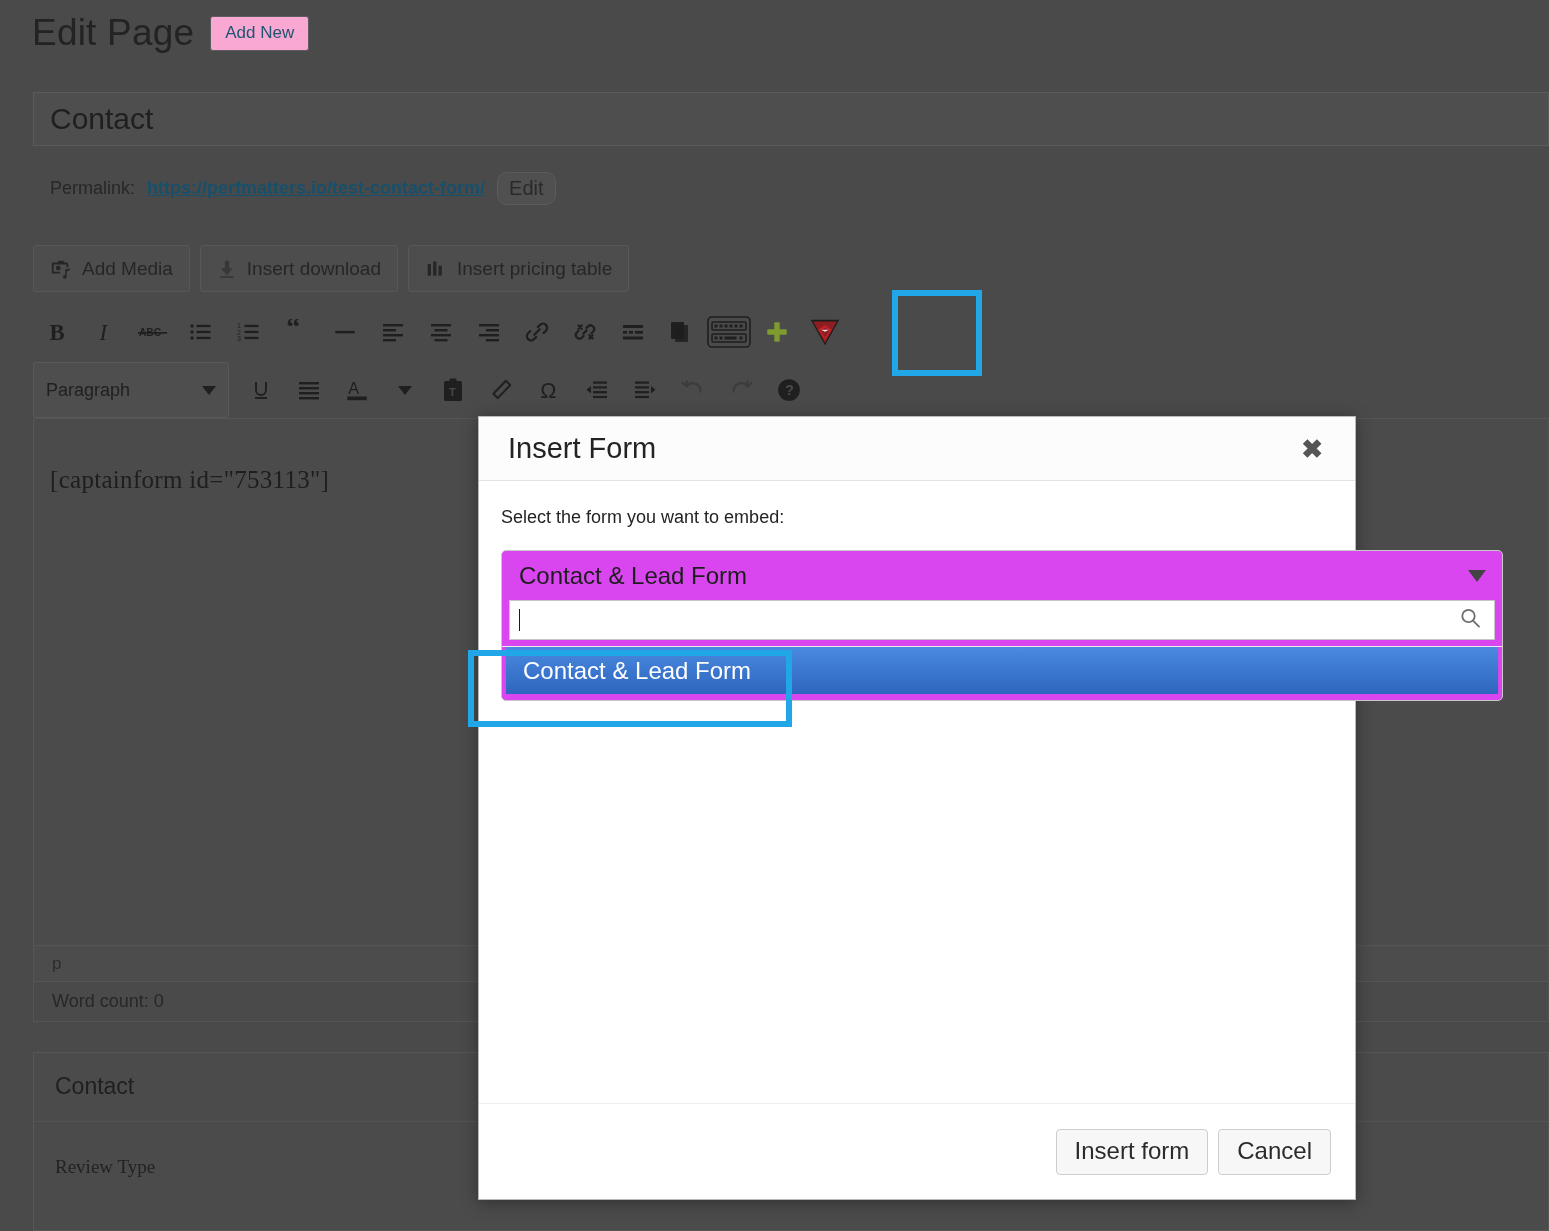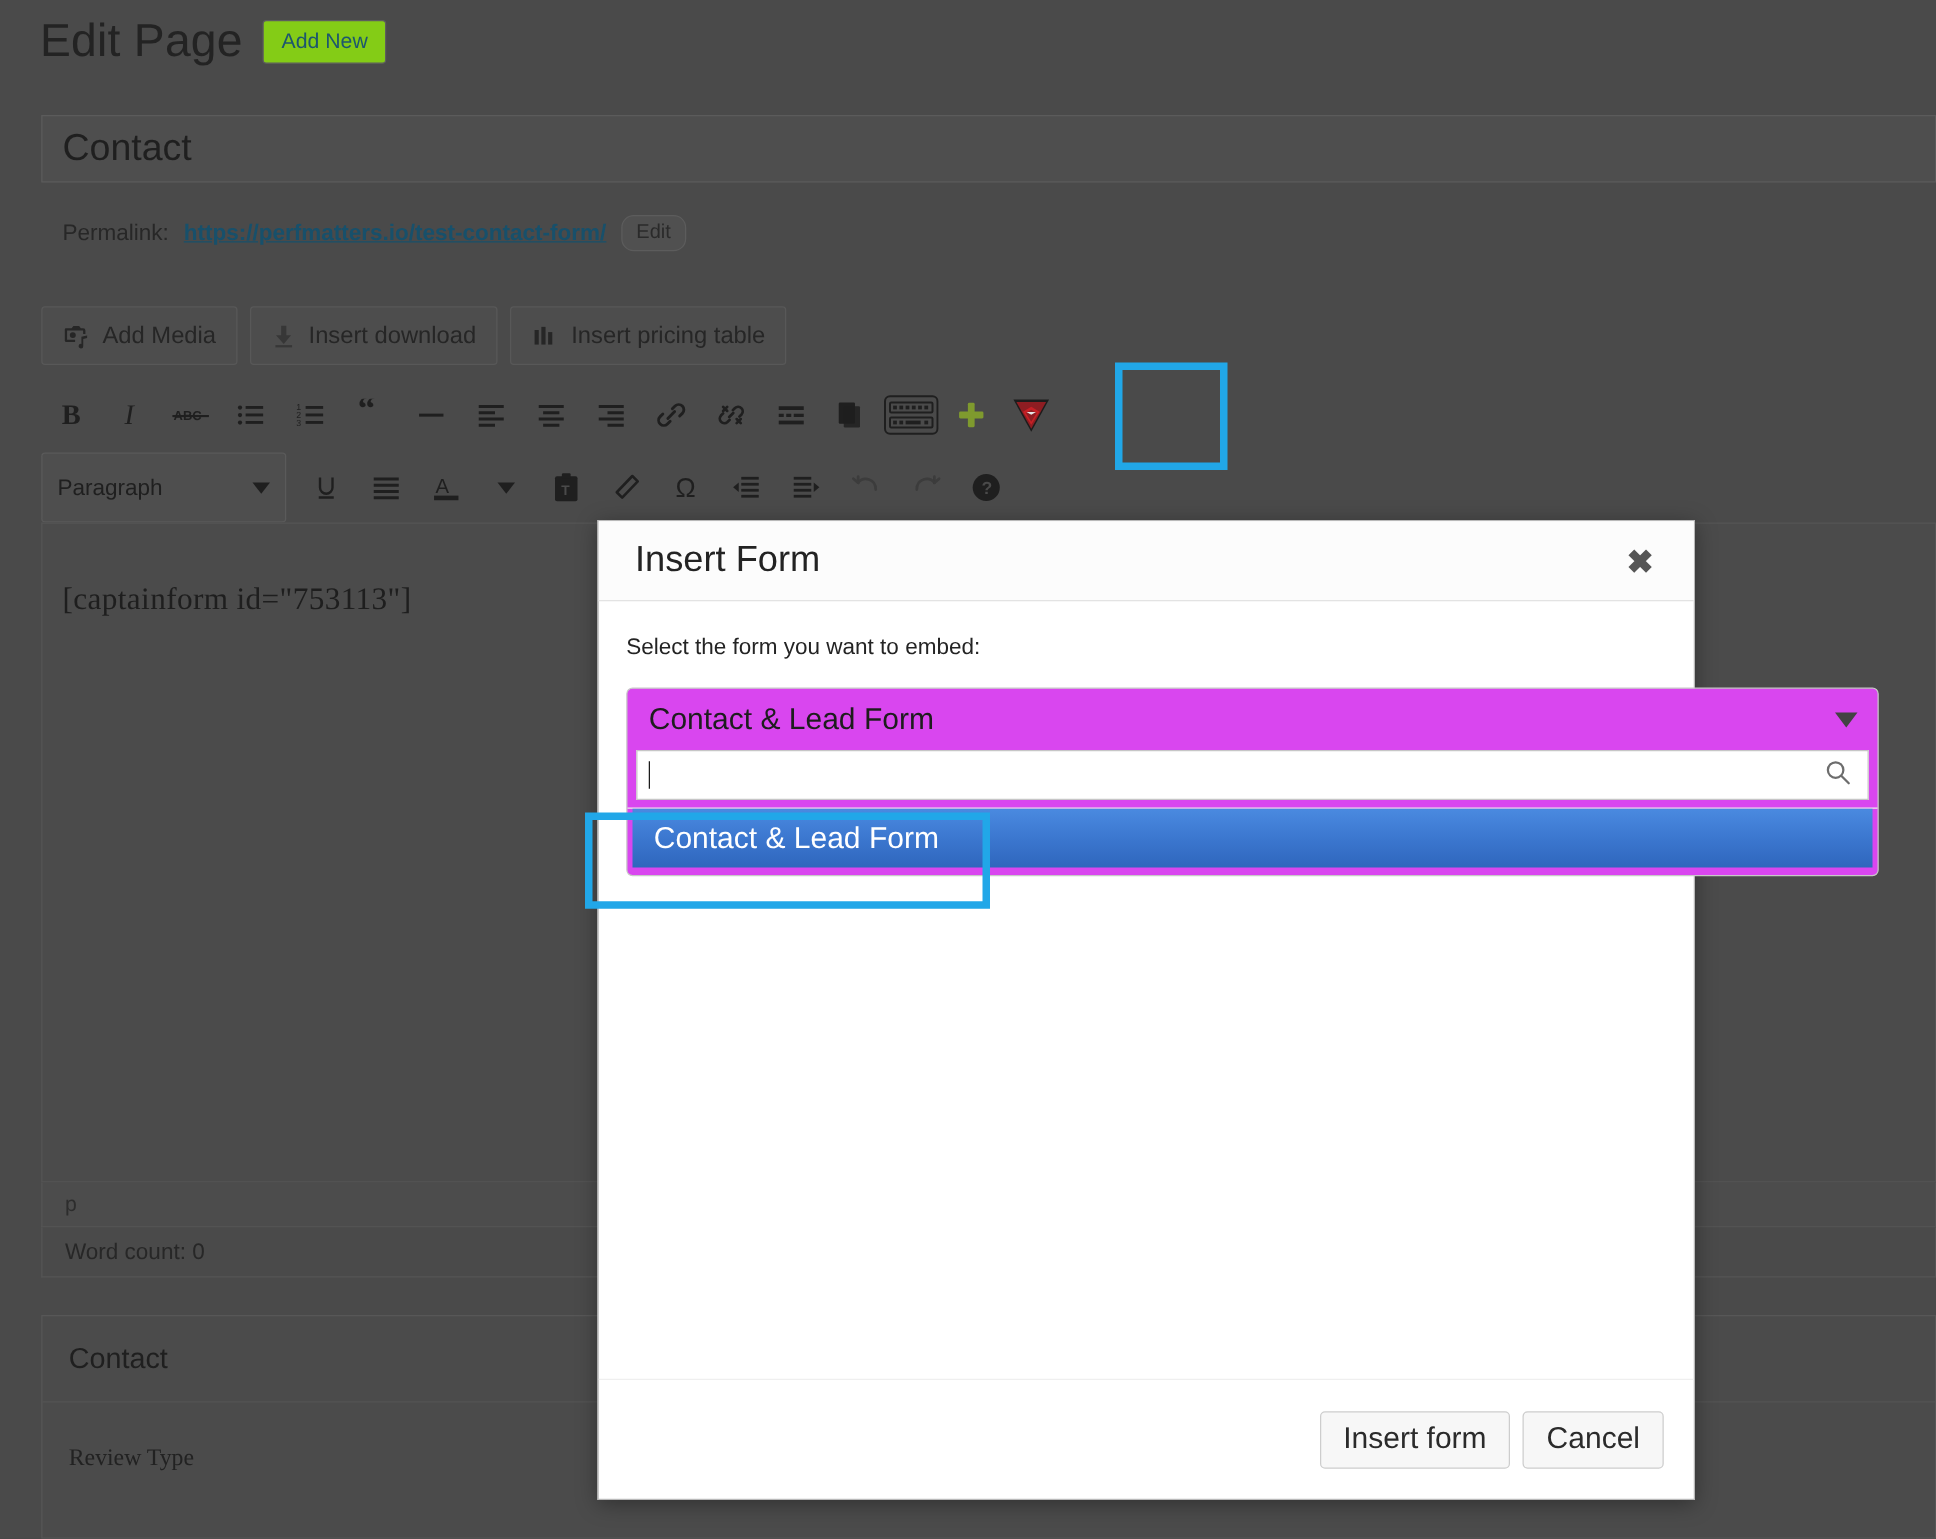--- a/index.html
+++ b/index.html
@@ -22,21 +22,21 @@
     position: absolute; left: 32px; top: 14px;
     display: flex; align-items: flex-end; gap: 16px;
   }
   .page-title {
     font-size: 37px; font-weight: 400; color: #232323;
     letter-spacing: .2px; line-height: 1;
   }
   .add-new-btn {
     font-size: 17px; color: #1d566e;
     border: 1px solid #5d5d5d; border-radius: 3px;
-    padding: 7px 14px 9px; background: #84cc16;
+    padding: 7px 14px 9px; background: #f9a8d4;
     line-height: 1;
   }
 
   .title-field {
     position: absolute; left: 33px; top: 92px;
     width: 1516px; height: 54px;
     background: #4e4e4e; border: 1px solid #5b5b5b;
     display: flex; align-items: center; padding-left: 16px;
   }
   .title-field span { font-size: 30px; color: #1f1f1f; font-weight: 400; }
@@ -44,21 +44,21 @@
   .permalink-row {
     position: absolute; left: 50px; top: 172px;
     display: flex; align-items: center; gap: 12px;
     font-size: 18px; color: #2e2e2e;
   }
   .permalink-label { color: #272727; }
   .permalink-url {
     color: #17506b; text-decoration: underline; font-weight: 700;
   }
   .permalink-edit {
-    font-size: 16px; color: #2a2a2a;
+    font-size: 20px; color: #2a2a2a;
     background: #505050; border: 1px solid #5c5c5c; border-radius: 10px;
     padding: 5px 11px 6px; line-height: 1;
   }
 
   
   .media-row {
     position: absolute; left: 33px; top: 245px;
     display: flex; align-items: stretch; gap: 10px;
   }
   .media-btn {

